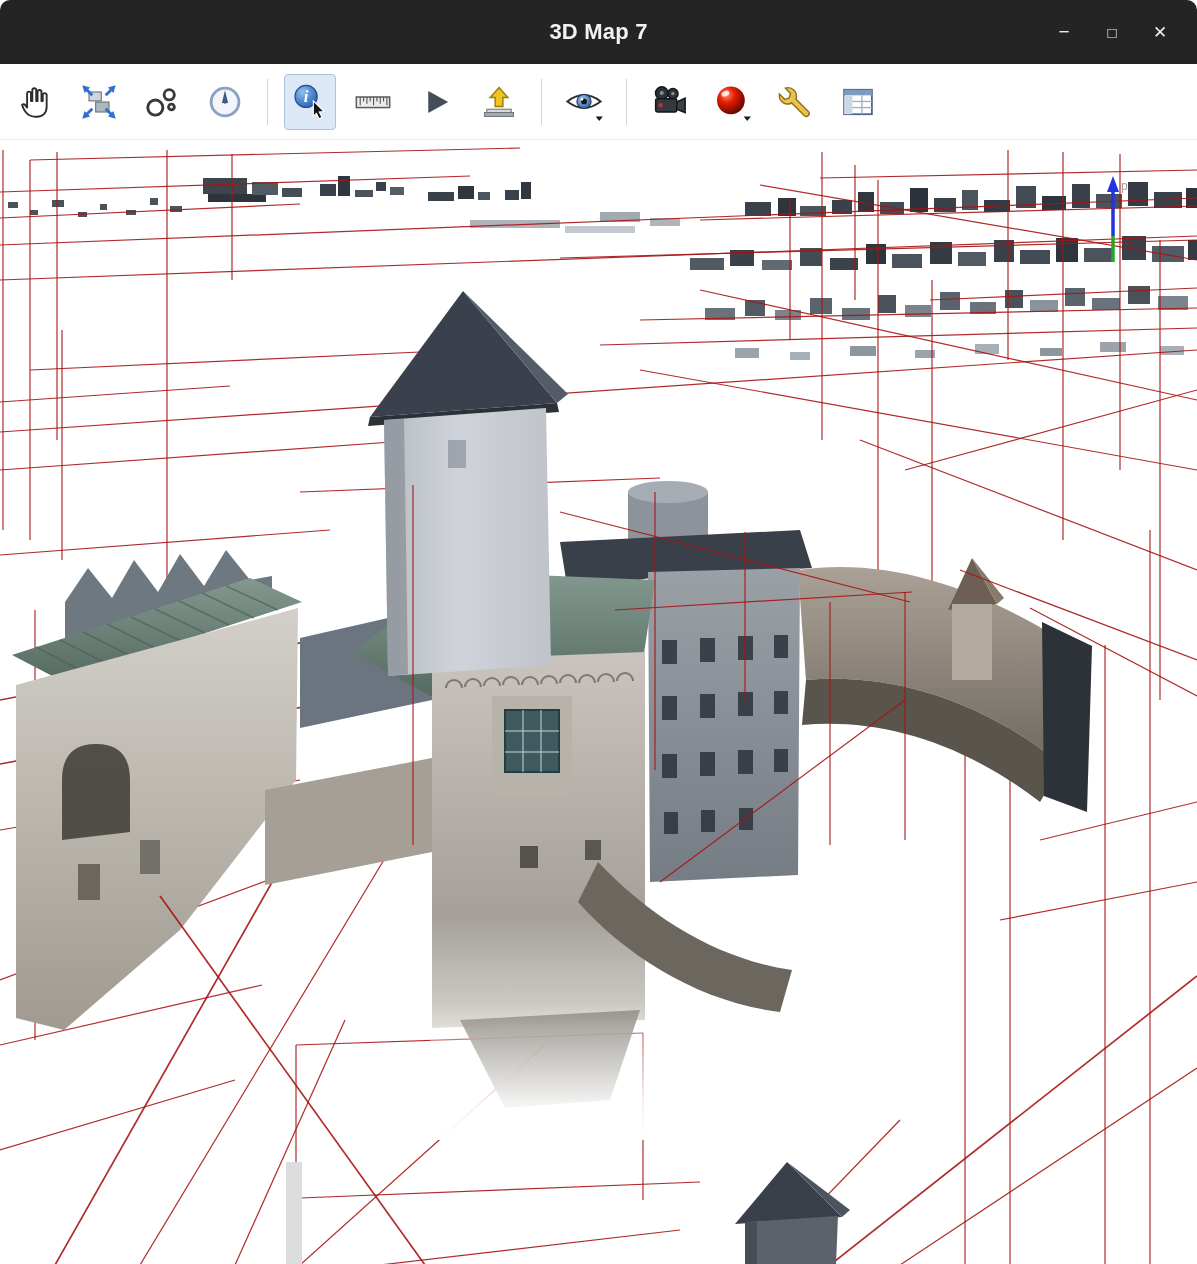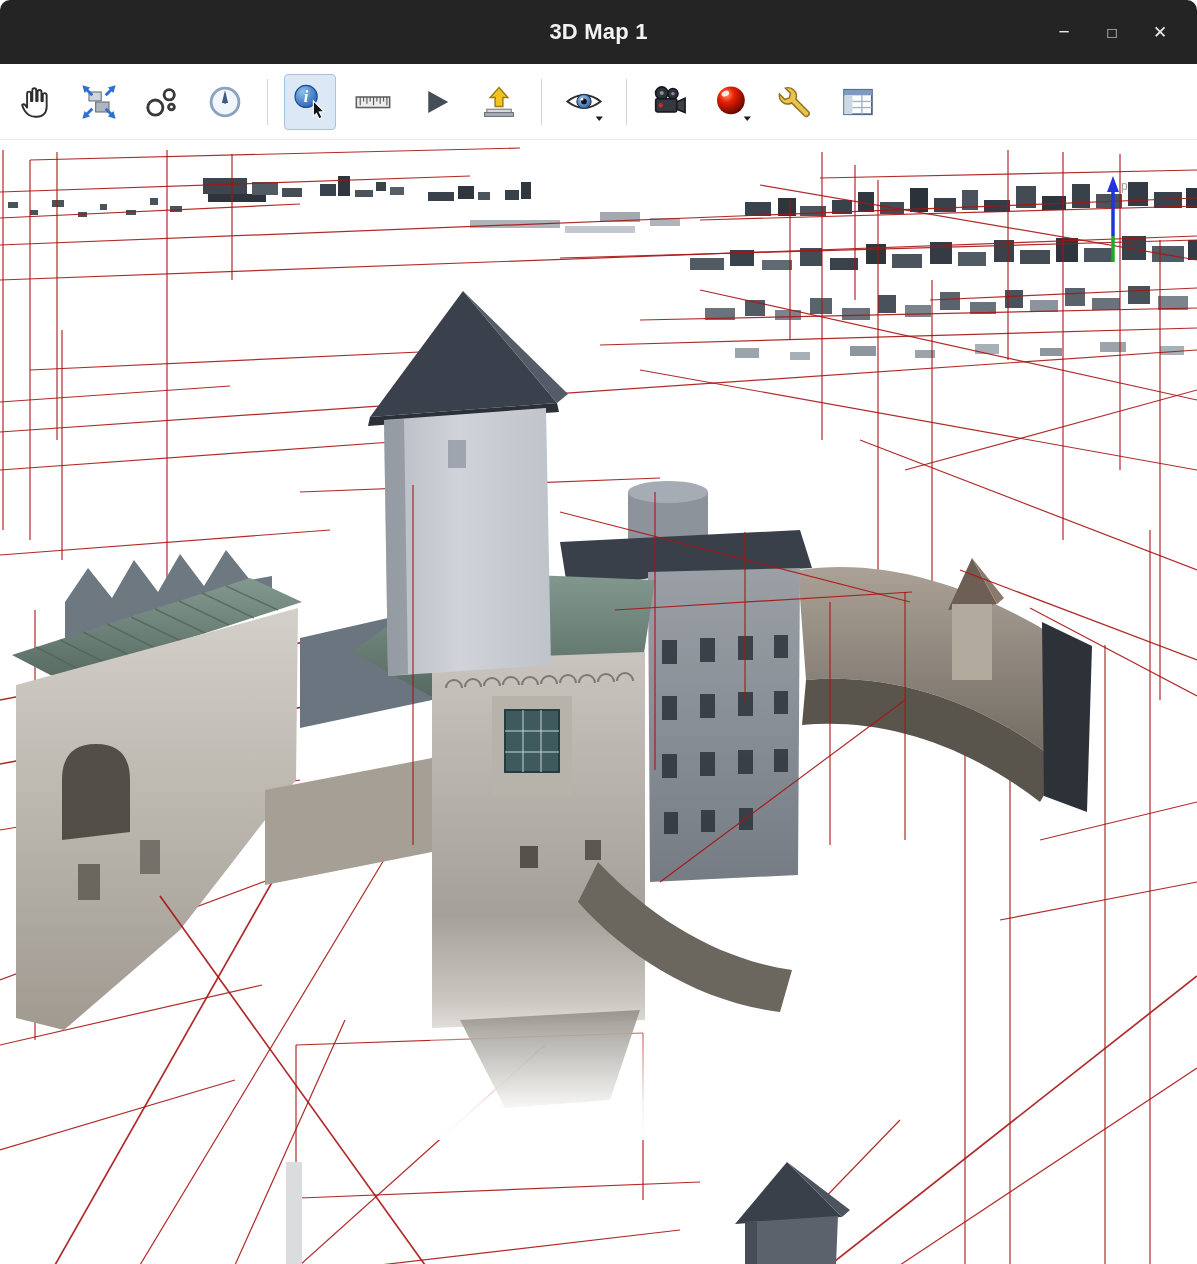--- a/index.html
+++ b/index.html
@@ -26,21 +26,21 @@
   .axis-z-fill{fill:var(--axis-z-blue,#2233dd);}
   .axis-y{stroke:var(--axis-y-green,#22aa22);}
   .axis-label{fill:#9a9a9a;font-size:12px;font-family:"Liberation Sans",sans-serif;}
 </style>
 </head>
 <body>
 
 <div class="window" data-name="app-window">
 
   <div class="titlebar" data-name="window-titlebar">
-    <div class="title" data-name="window-title">3D Map 1</div>
+    <div class="title" data-name="window-title">3D Map 7</div>
     <div class="win-controls" data-name="window-controls">
       <div class="win-btn" data-name="minimize-button">−</div>
       <div class="win-btn" data-name="maximize-button">□</div>
       <div class="win-btn" data-name="close-button">✕</div>
     </div>
   </div>
 
   <div class="toolbar" data-name="map-toolbar">
 
     <button class="tool" data-name="pan-tool-button" title="pan-hand">

